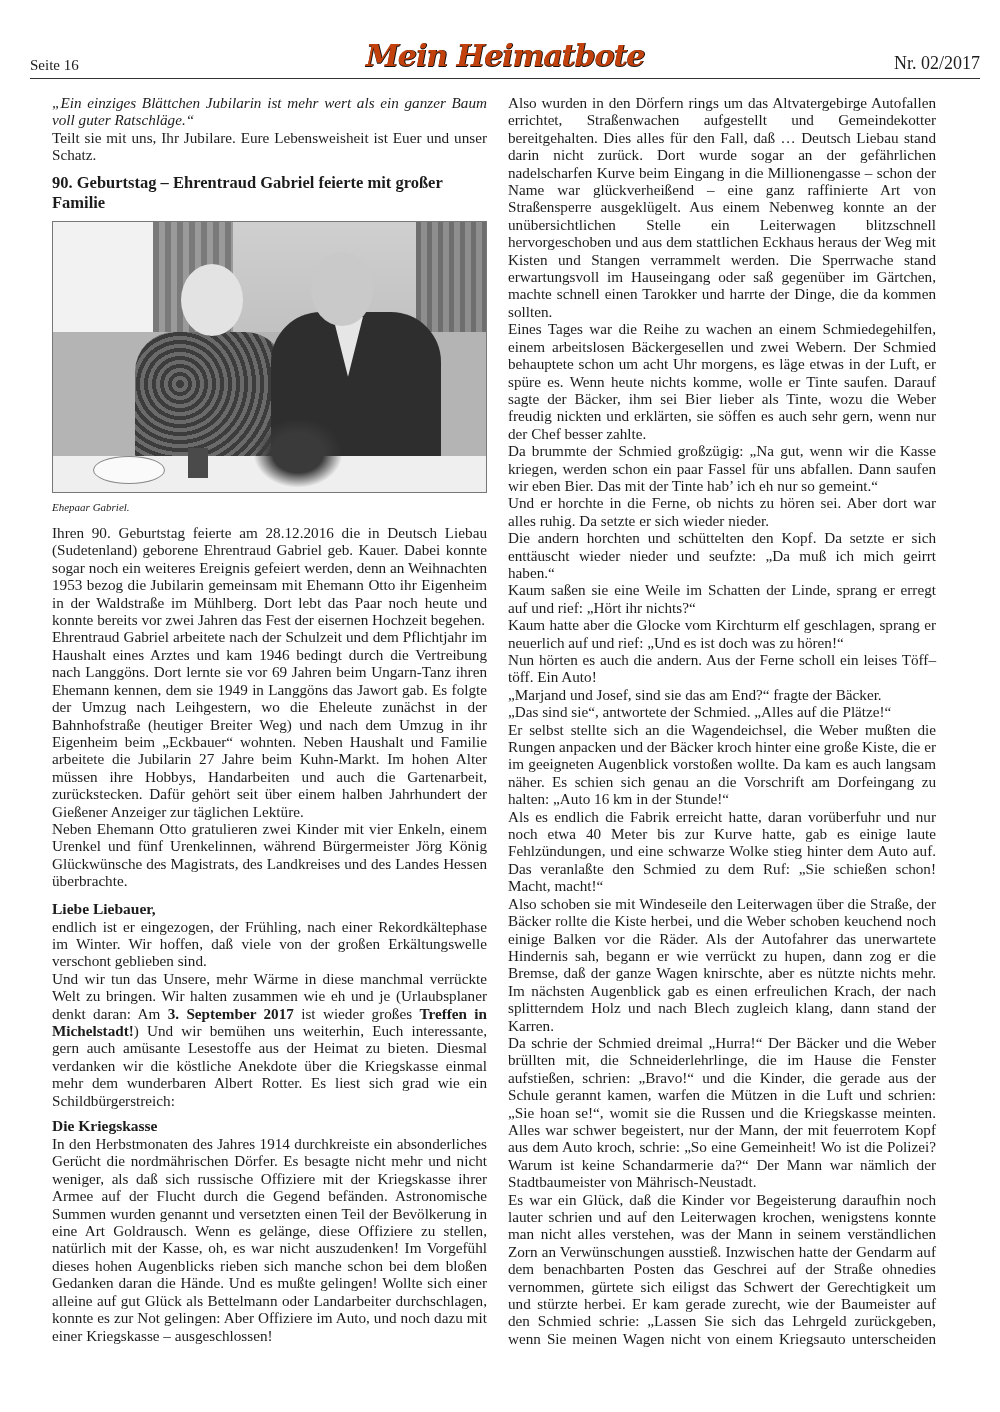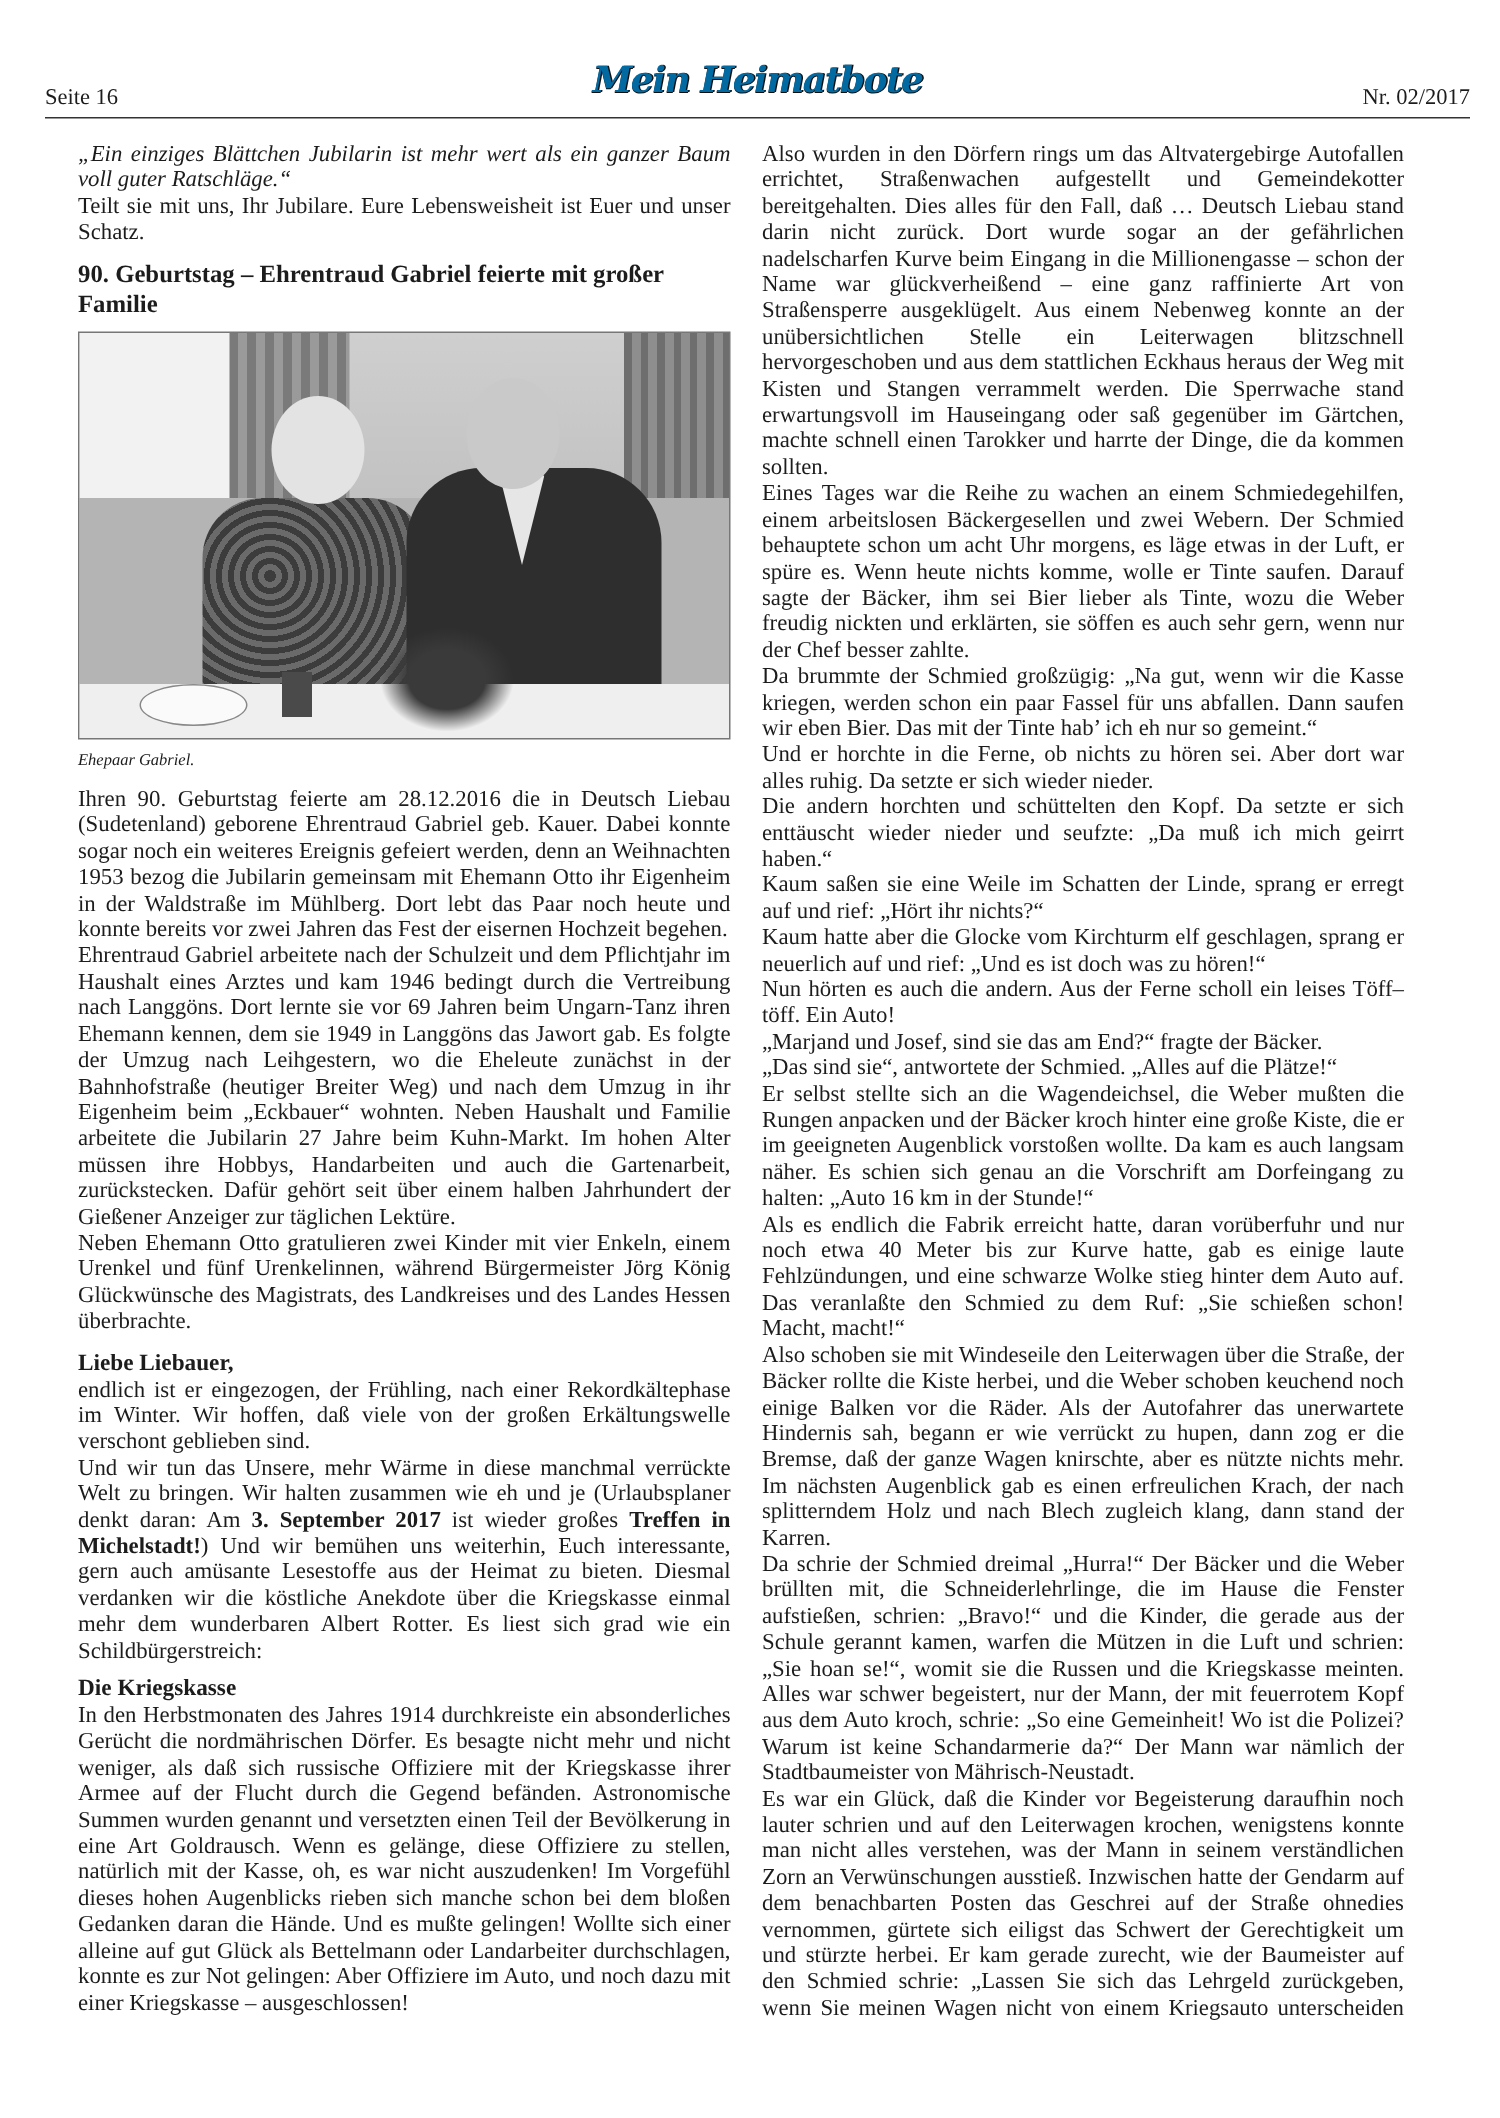--- a/index.html
+++ b/index.html
@@ -1,23 +1,23 @@
 <!DOCTYPE html>
 <html><head>
 <meta charset="utf-8">
 <style>
   html, body { margin: 0; padding: 0; background: #ffffff; }
   body { width: 1000px; height: 1412px; position: relative; overflow: hidden;
          font-family: "Liberation Serif", "DejaVu Serif", serif; color: #1c1c1c; }
   .header { position: absolute; left: 30px; right: 20px; top: 40px; height: 38px; }
   .page-num { position: absolute; left: 0; bottom: 4px; font-size: 15px; }
-  .issue { position: absolute; right: 0; bottom: 4px; font-size: 15px; }
+  .issue { position: absolute; right: 0; bottom: 4px; font-size: 18px; }
   .masthead { position: absolute; left: 50%; transform: translateX(-50%); top: -2px;
-              font-family: "DejaVu Serif", serif; font-weight: bold; font-size: 24px;
-              letter-spacing: -1px; font-style: italic; color: #0369a1;
+              font-family: "DejaVu Serif", serif; font-weight: bold; font-size: 30px;
+              letter-spacing: -1px; font-style: italic; color: #c2410c;
               text-shadow: 1px 0 0 #111, 0 1px 0 #111; }
   .rule { position: absolute; left: 30px; right: 20px; top: 78px; border-top: 1.5px solid #333; }
   .col { position: absolute; top: 94px; font-size: 15.2px; line-height: 17.4px; text-align: justify; }
   .col-left { left: 52px; width: 435px; }
   .col-right { left: 508px; width: 428px; }
   p { margin: 0; }
   .italic { font-style: italic; }
   h2 { font-size: 16.5px; font-weight: bold; margin: 9px 0 8px 0; line-height: 20px; text-align: left; }
   h3 { font-size: 15.5px; font-weight: bold; margin: 0; line-height: 18px; }
   .photo { width: 433px; height: 270px; border: 1px solid #777; margin: 2px 0 6px 0;

